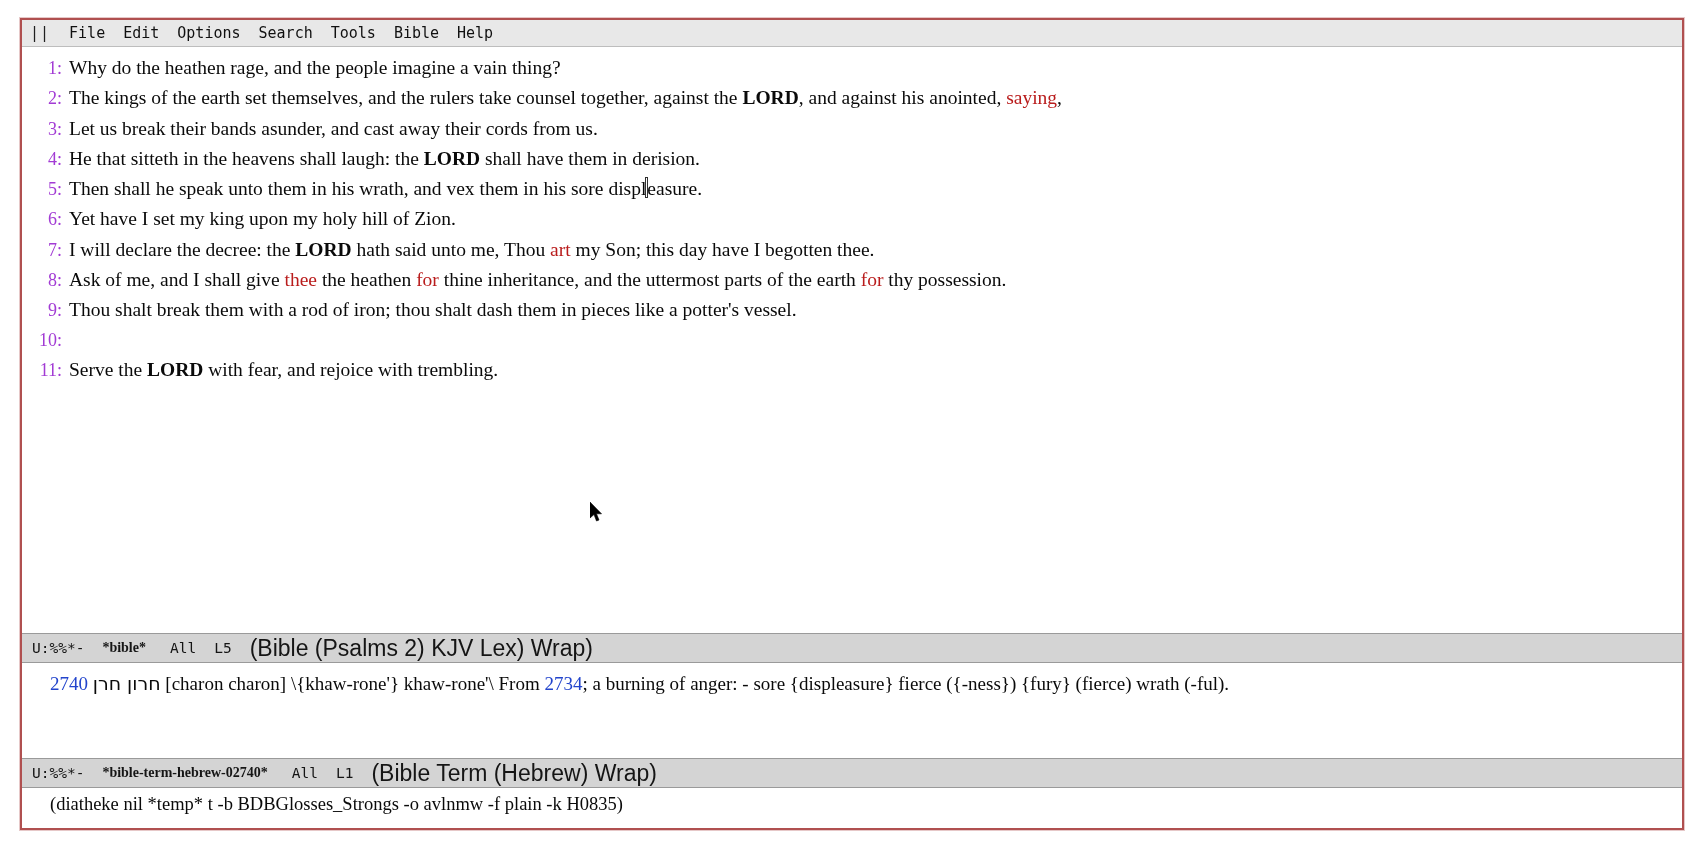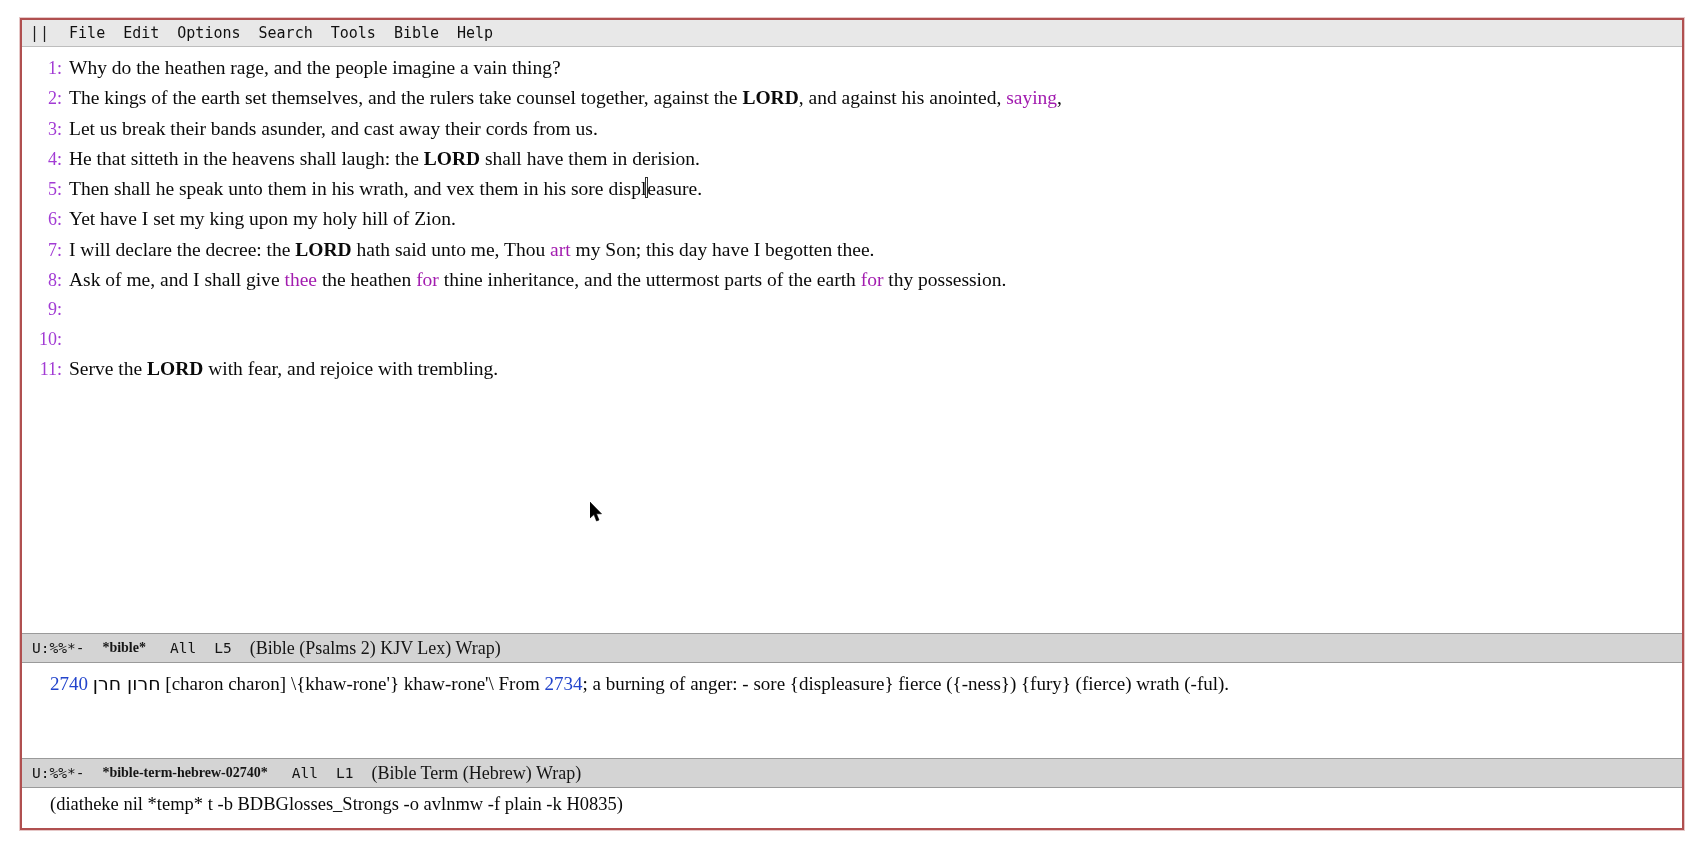--- a/index.html
+++ b/index.html
@@ -78,21 +78,21 @@
     font-family: "Liberation Serif", serif;
     font-size: 18px;
     min-width: 30px;
     text-align: right;
     margin-right: 7px;
   }
   .verse-text .lord {
     font-weight: bold;
   }
   .verse-text .supplied {
-    color: #a21caf;
+    color: #b91c1c;
     text-align: center;
   }
 
   
   .text-cursor {
     display: inline-block;
     width: 1px;
     height: 19px;
     border: 1px solid #303030;
     vertical-align: -3px;
@@ -125,22 +125,22 @@
     white-space: nowrap;
   }
   .mode-line .ml-seg { margin-right: 18px; }
   .mode-line .ml-buffer {
     font-weight: bold;
     font-family: "Liberation Serif", serif;
     font-size: 14px;
     margin-right: 24px;
   }
   .mode-line .ml-modes {
-    font-family: Liberation Serif, serif;
-    font-size: 18px;
+    font-family: Liberation Sans, sans-serif;
+    font-size: 23px;
   }
 
   
   #lex-buffer {
     height: 88px;
     flex: none;
     padding: 7px 0 0 0;
   }
   .lex-line {
     font-size: 19px;
@@ -224,20 +224,21 @@
       <span class="verse-text">I will declare the decree: the <span class="lord">LORD</span> hath said unto me, Thou <span class="supplied">art</span> my Son; this day have I begotten thee.</span>
     </div>
 
     <div class="verse-line">
       <span class="verse-num">8:</span>
       <span class="verse-text">Ask of me, and I shall give <span class="supplied">thee</span> the heathen <span class="supplied">for</span> thine inheritance, and the uttermost parts of the earth <span class="supplied">for</span> thy possession.</span>
     </div>
 
     <div class="verse-line">
       <span class="verse-num">9:</span>
+      <span class="verse-text">Thou shalt break them with a rod of iron; thou shalt dash them in pieces like a potter's vessel.</span>
     </div>
 
     <div class="verse-line">
       <span class="verse-num">10:</span>
     </div>
 
     <div class="verse-line">
       <span class="verse-num">11:</span>
       <span class="verse-text">Serve the <span class="lord">LORD</span> with fear, and rejoice with trembling.</span>
     </div>

